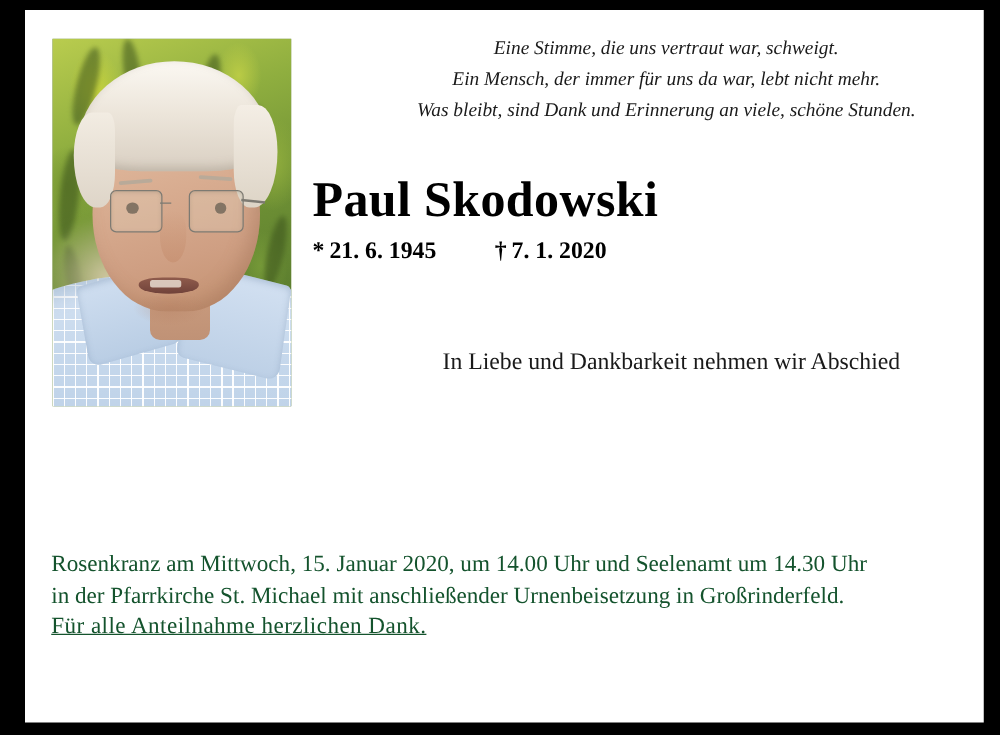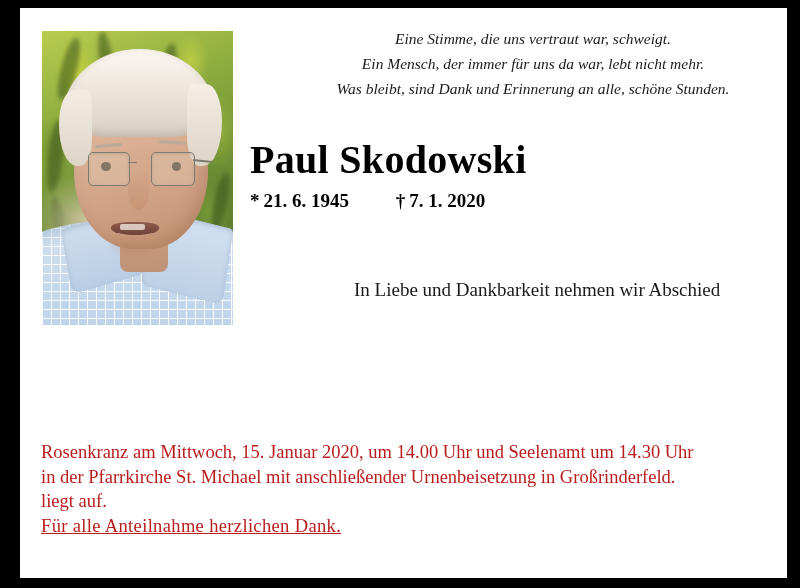--- a/index.html
+++ b/index.html
@@ -363,21 +363,21 @@
   .mourn-list div { white-space: nowrap; }
 
   
   .details {
     position: absolute;
     left: 21px;
     top: 432px;
     width: 740px;
     font-size: 18.5px;
     line-height: 24.5px;
-    color: #b91c1c;
+    color: #14532d;
   }
   .details div { white-space: nowrap; }
   .thanks { letter-spacing: 0.35px; text-decoration: underline; }
 </style>
 </head>
 <body>
 
 <div class="notice">
   <div class="notice-inner">
 
@@ -417,38 +417,37 @@
           <span class="nose"></span>
           <span class="mouth"></span>
           <span class="teeth"></span>
           <span class="chin"></span>
         </div>
       </div>
 
       <div class="verse">
         <div>Eine Stimme, die uns vertraut war, schweigt.</div>
         <div>Ein Mensch, der immer für uns da war, lebt nicht mehr.</div>
-        <div>Was bleibt, sind Dank und Erinnerung an alle, schöne Stunden.</div>
+        <div>Was bleibt, sind Dank und Erinnerung an viele, schöne Stunden.</div>
       </div>
 
       <div class="name-block">
         <div class="deceased-name">Paul Skodowski</div>
         <div class="dates">
           <span class="date-birth"><span class="sym">*</span><span>21. 6. 1945</span></span>
           <span class="date-death"><span class="sym">†</span><span>7. 1. 2020</span></span>
         </div>
       </div>
 
       <div class="mourners">
         <div class="mourn-intro">In Liebe und Dankbarkeit nehmen wir Abschied</div>
       </div>
 
     </div>
 
     <div class="details">
       <div>Rosenkranz am Mittwoch, 15. Januar 2020, um 14.00 Uhr und Seelenamt um 14.30 Uhr</div>
       <div>in der Pfarrkirche St. Michael mit anschließender Urnenbeisetzung in Großrinderfeld.</div>
-      <div>liegt auf.</div>
       <div class="thanks">Für alle Anteilnahme herzlichen Dank.</div>
     </div>
 
   </div>
 </div>
 
 </body></html>

